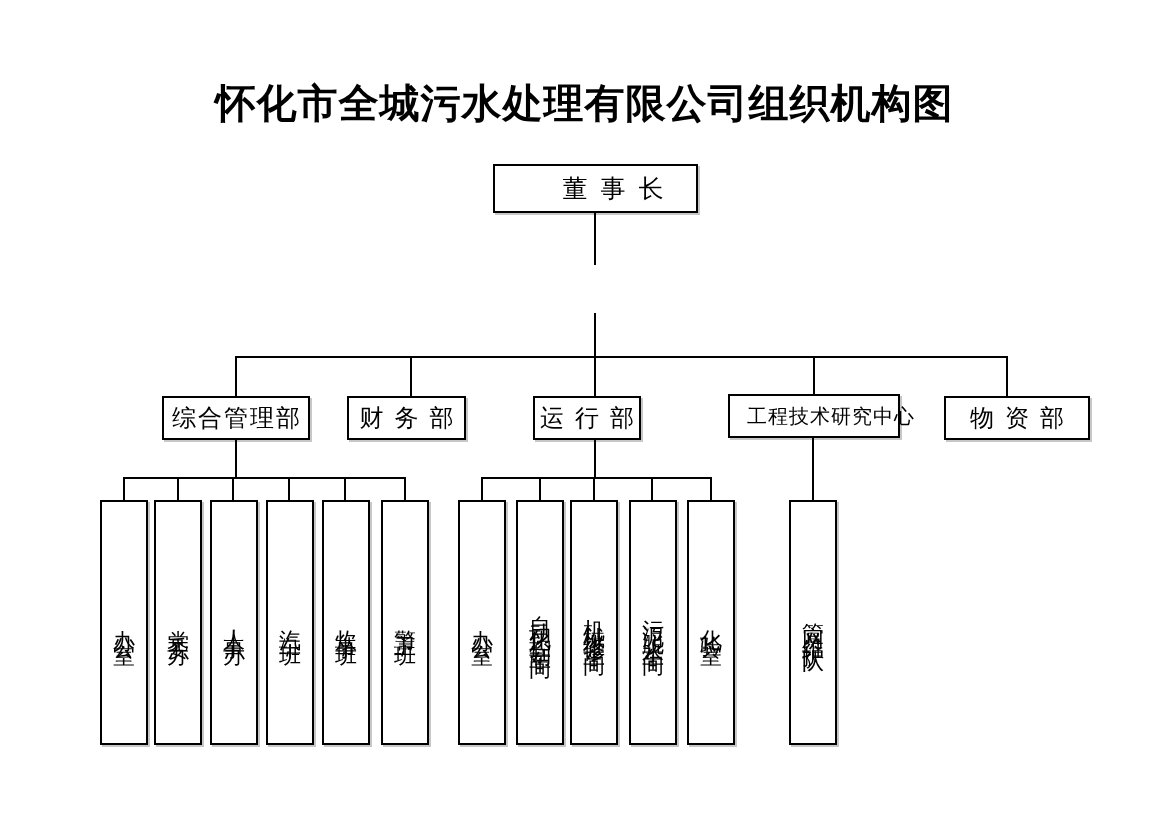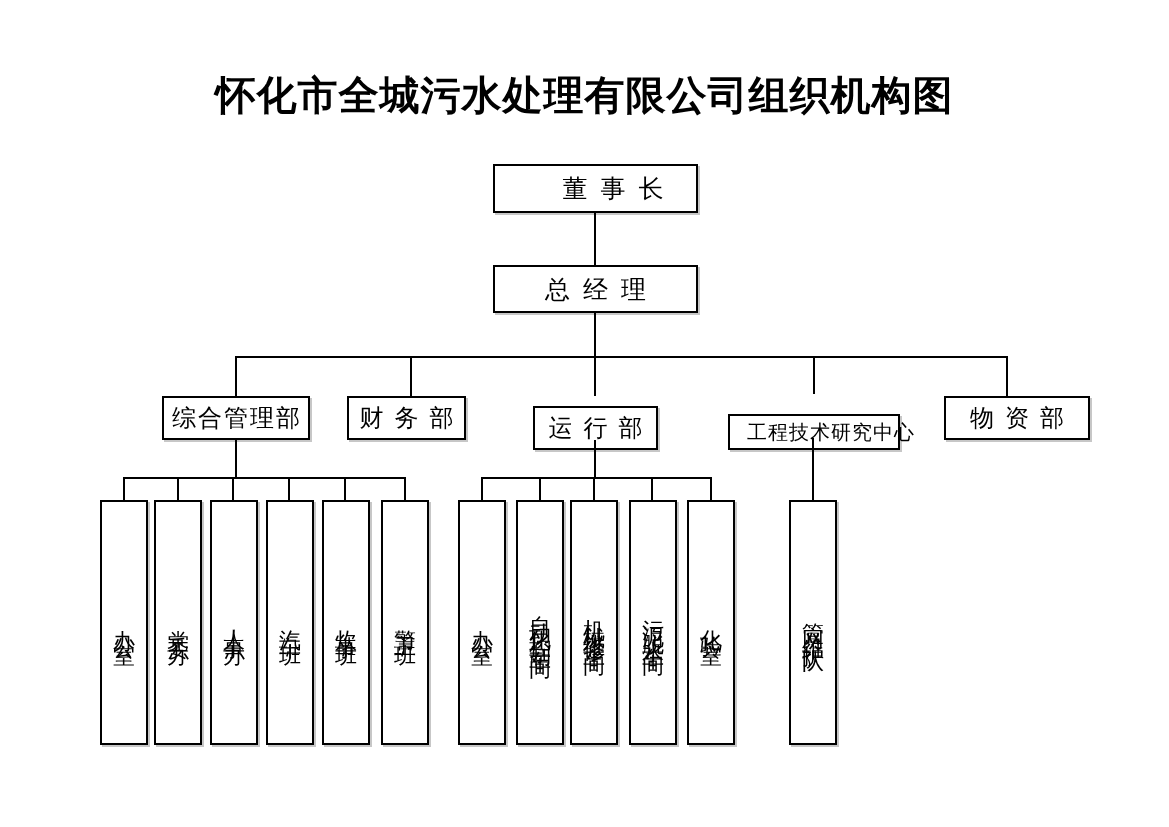--- a/index.html
+++ b/index.html
@@ -14,21 +14,21 @@
     background: #ffffff;
     overflow: hidden;
     font-family: "Liberation Serif", serif;
     color: #000;
   }
   .title {
     position: absolute;
     left: 0;
     right: 0;
     top: 68px;
-    margin: 0;
+    margin: 8px;
     text-align: center;
     font-size: 40px;
     font-weight: 700;
     letter-spacing: 1px;
     font-family: "Liberation Serif", serif;
     color: #000;
   }
   .box {
     position: absolute;
     box-sizing: border-box;
@@ -93,33 +93,32 @@
 <body>
 
 <div class="canvas">
 
   <h1 class="title">怀化市全城污水处理有限公司组织机构图</h1>
 
   <div class="box lvl1" style="left:493px; top:164px; width:205px; height:49px;padding-left:35px;">董事长</div>
 
   <div class="vl" style="left:594px; top:213px; height:52px;"></div>
 
-  <div class="box lvl1" style="left:493px; top:265px; width:205px; height:48px;">总经理</div>
 
   <div class="vl" style="left:594px; top:313px; height:83px;"></div>
   <div class="hl" style="left:235px; top:356px; width:773px;"></div>
   <div class="vl" style="left:235px; top:356px; height:40px;"></div>
   <div class="vl" style="left:410px; top:356px; height:40px;"></div>
   <div class="vl" style="left:813px; top:356px; height:38px;"></div>
   <div class="vl" style="left:1006px; top:356px; height:40px;"></div>
 
   <div class="box dept-5" style="left:162px; top:396px; width:148px; height:44px;">综合管理部</div>
   <div class="box dept-sp" style="left:347px; top:396px; width:119px; height:44px;">财务部</div>
-  <div class="box dept-sp" style="left:533px; top:406px; width:125px; height:44px;">运行部</div>
-  <div class="box dept-8" style="left:728px; top:414px; width:172px; height:36px;padding-left:33px;">工程技术研究中心</div>
+  <div class="box dept-sp" style="left:533px; top:396px; width:108px; height:44px;">运行部</div>
+  <div class="box dept-8" style="left:728px; top:394px; width:172px; height:44px;padding-left:33px;">工程技术研究中心</div>
   <div class="box dept-sp" style="left:944px; top:396px; width:146px; height:44px;">物资部</div>
 
   <div class="vl" style="left:235px; top:440px; height:38px;"></div>
   <div class="hl" style="left:123px; top:477px; width:283px;"></div>
   <div class="vl" style="left:123px; top:477px; height:23px;"></div>
   <div class="vl" style="left:177px; top:477px; height:23px;"></div>
   <div class="vl" style="left:232px; top:477px; height:23px;"></div>
   <div class="vl" style="left:288px; top:477px; height:23px;"></div>
   <div class="vl" style="left:344px; top:477px; height:23px;"></div>
   <div class="vl" style="left:404px; top:477px; height:23px;"></div>

